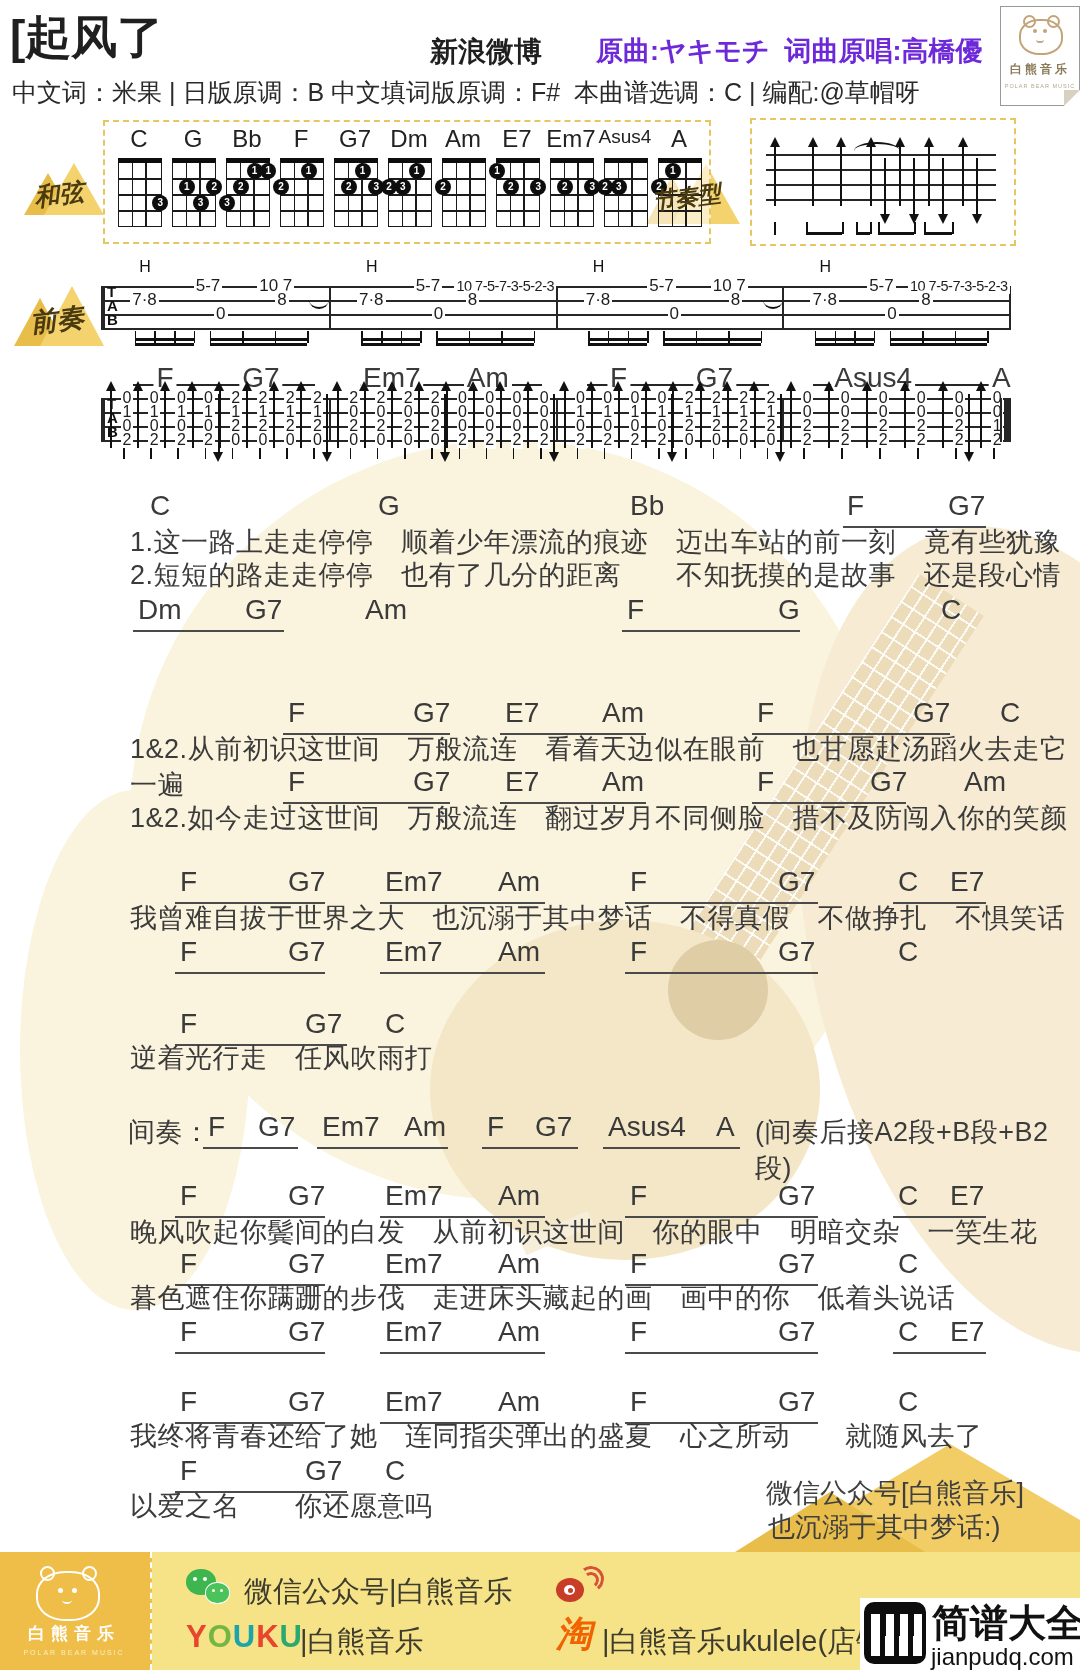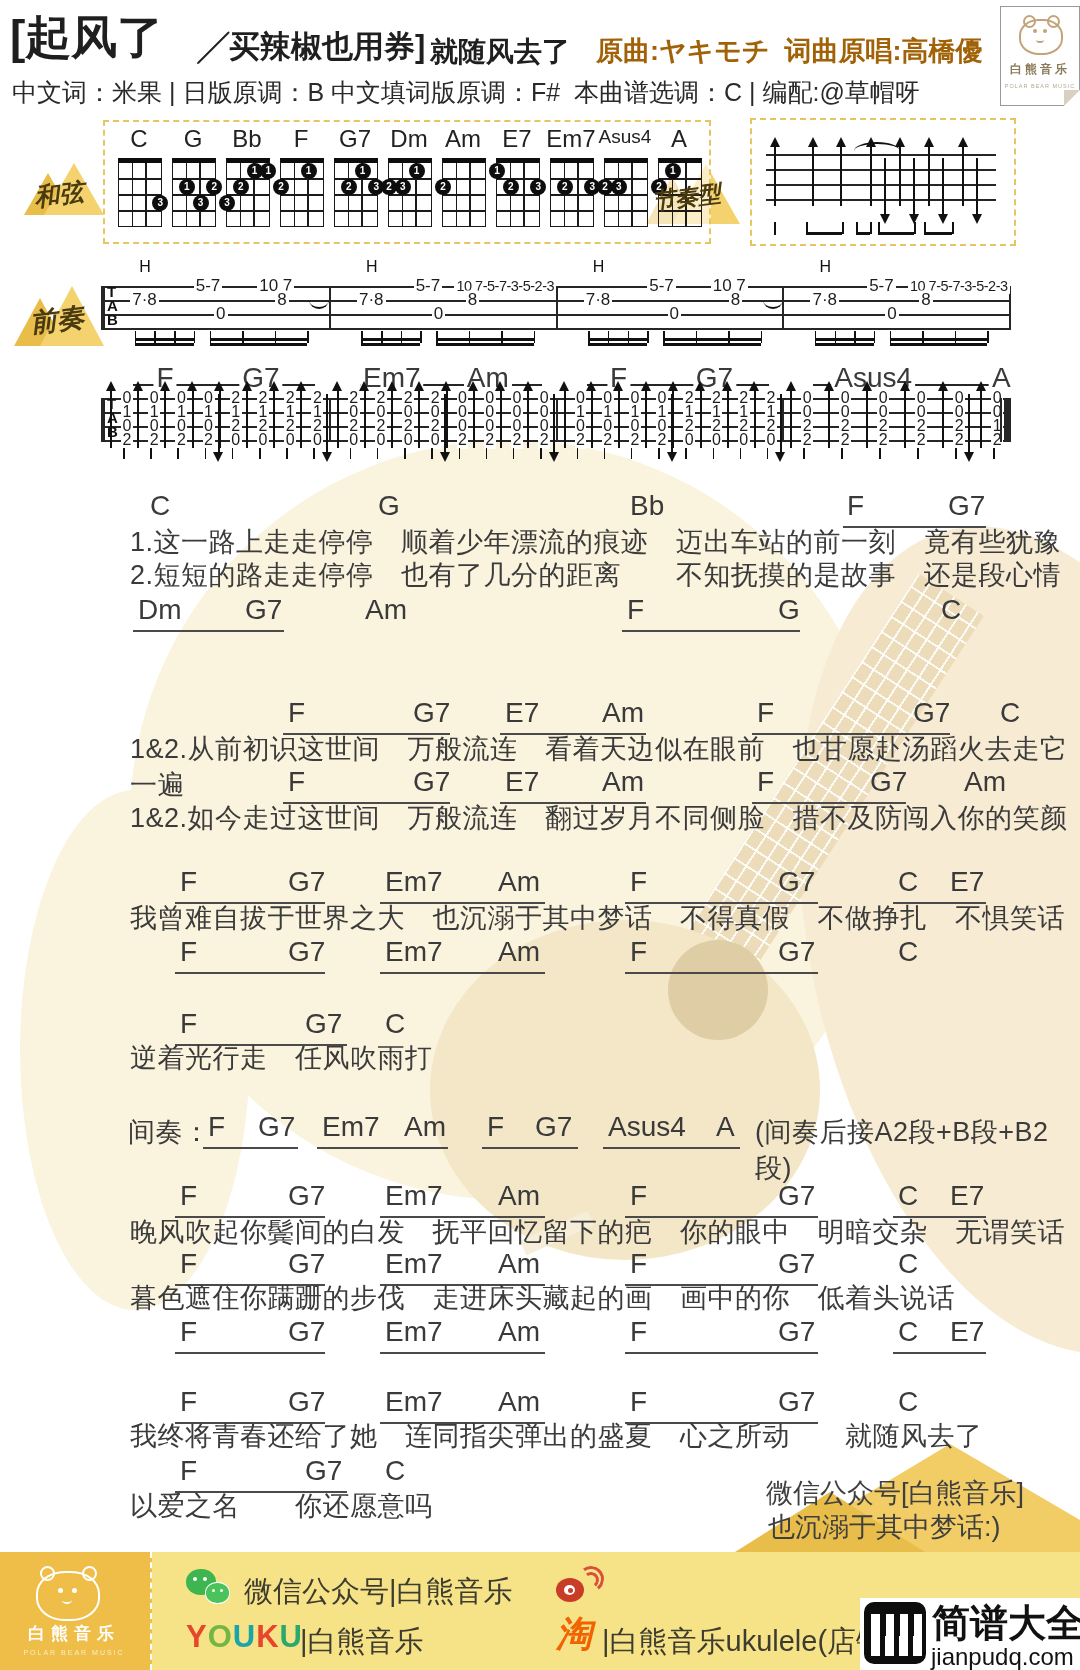--- a/index.html
+++ b/index.html
@@ -37,21 +37,21 @@
   .tri{position:absolute;width:0;height:0;}
   .mlabel{position:absolute;font-weight:bold;font-style:italic;color:#4a3a10;transform:rotate(-7deg);z-index:3;}
   
   .crow{position:absolute;font-size:28px;color:#3a3a3a;}
   .lyr{position:absolute;font-size:27px;color:#3b3b3b;letter-spacing:.5px;z-index:2;}
   .ul{position:absolute;height:2px;background:#4a4a4a;z-index:2;}
   
   .h-big{font-size:46px;font-weight:bold;color:#1f1f1f;}
   .h-mid{font-size:31px;font-weight:bold;color:#1f1f1f;}
   .h-sm{font-size:28px;font-weight:bold;color:#1f1f1f;}
-  .h-credit{font-size:27px;font-weight:bold;color:#a16207;}
+  .h-credit{font-size:27px;font-weight:bold;color:#6d28d9;}
   .h-meta{font-size:25px;color:#2a2a2a;}
   
   .logobox{position:absolute;left:1000px;top:6px;width:78px;height:98px;border:1.5px solid #999;background:#fff;z-index:3;}
   .fold{position:absolute;right:-1px;bottom:-1px;width:0;height:0;border-style:solid;border-width:0 0 16px 16px;border-color:transparent transparent #fff #d8d0c0;}
   
   .footband{position:absolute;left:0;top:1552px;width:1080px;height:118px;background:#f6e388;z-index:2;}
   .footorange{position:absolute;left:0;top:1552px;width:150px;height:118px;background:#efbe49;z-index:3;border-right:2px dashed #fff;}
   .ftext{position:absolute;font-size:29px;color:#3e3c2e;z-index:4;}
   .wm{position:absolute;left:860px;top:1598px;width:220px;height:72px;background:#fff;z-index:5;}
   .bear-line{position:absolute;border:2.5px solid #fff;background:transparent;}
@@ -66,22 +66,21 @@
   <div class="decor" style="left:810px;top:520px;width:460px;height:840px;border-radius:50%;background:#f7ecd3;transform:rotate(-12deg);"></div>
   <div class="decor" style="left:795px;top:560px;width:78px;height:430px;transform:rotate(33deg);
               background:repeating-linear-gradient(90deg,rgba(255,255,255,.85) 0 2px,transparent 2px 14px),
                          repeating-linear-gradient(0deg,rgba(255,255,255,.85) 0 2px,transparent 2px 18px),#ecdcb9;"></div>
   <div class="decor" style="left:430px;top:920px;width:390px;height:340px;border-radius:50%;background:#f3e7c8;"></div>
   <div class="decor" style="left:668px;top:940px;width:100px;height:100px;border-radius:50%;background:#decda5;"></div>
   <div class="decor" style="left:520px;top:1225px;width:74px;height:16px;background:#f6eed9;transform:rotate(-24deg);"></div>
   <div class="decor" style="left:20px;top:790px;width:230px;height:520px;border-radius:50%;background:#faf3de;"></div>
 
   <span class="abs h-big z2" style="left:10px;top:12px;">[起风了</span>
-  <span class="abs h-mid z2" style="left:198px;top:30px;">╱买辣椒也用券]</span>
-  <span class="abs h-sm z2" style="left:430px;top:36px;">就随风去了</span>
+  <span class="abs h-sm z2" style="left:430px;top:36px;">新浪微博</span>
   <span class="abs h-credit z2" style="left:596px;top:36px;">原曲:ヤキモチ  词曲原唱:高橋優</span>
   <span class="abs h-meta z2" style="left:12px;top:78px;">中文词：米果 | 日版原调：B 中文填词版原调：F#  本曲谱选调：C | 编配:@草帽呀</span>
 
   <div class="logobox">
     <span>
       <span class="bear-brown" style="left:22px;top:8px;width:9px;height:9px;border-radius:50%;"></span>
       <span class="bear-brown" style="left:46px;top:8px;width:9px;height:9px;border-radius:50%;"></span>
       <span class="bear-brown" style="left:18px;top:12px;width:40px;height:32px;border-radius:45%;"></span>
       <span class="abs" style="left:32px;top:22px;width:4px;height:4px;border-radius:50%;background:#c3a478;"></span>
       <span class="abs" style="left:42px;top:22px;width:4px;height:4px;border-radius:50%;background:#c3a478;"></span>
@@ -438,21 +437,21 @@
     <span class="crow z2" style="left: 385px; top: 1180px;">Em7</span>
     <span class="crow z2" style="left: 498px; top: 1180px;">Am</span>
     <span class="crow z2" style="left: 630px; top: 1180px;">F</span>
     <span class="crow z2" style="left: 778px; top: 1180px;">G7</span>
     <span class="crow z2" style="left: 898px; top: 1180px;">C</span>
     <span class="crow z2" style="left: 950px; top: 1180px;">E7</span>
     <span class="ul" style="left: 175px; top: 1216px; width: 150px;"></span>
     <span class="ul" style="left: 380px; top: 1216px; width: 165px;"></span>
     <span class="ul" style="left: 625px; top: 1216px; width: 193px;"></span>
     <span class="ul" style="left: 893px; top: 1216px; width: 93px;"></span>
-    <span class="lyr" style="left: 130px; top: 1214px;">晚风吹起你鬓间的白发　抚平回忆留下的疤　你的眼中　明暗交杂　无谓笑话</span>
+    <span class="lyr" style="left: 130px; top: 1214px;">晚风吹起你鬓间的白发　从前初识这世间　你的眼中　明暗交杂　一笑生花</span>
     <span class="crow z2" style="left: 180px; top: 1248px;">F</span>
     <span class="crow z2" style="left: 288px; top: 1248px;">G7</span>
     <span class="crow z2" style="left: 385px; top: 1248px;">Em7</span>
     <span class="crow z2" style="left: 498px; top: 1248px;">Am</span>
     <span class="crow z2" style="left: 630px; top: 1248px;">F</span>
     <span class="crow z2" style="left: 778px; top: 1248px;">G7</span>
     <span class="crow z2" style="left: 898px; top: 1248px;">C</span>
     <span class="ul" style="left: 175px; top: 1284px; width: 150px;"></span>
     <span class="ul" style="left: 380px; top: 1284px; width: 165px;"></span>
     <span class="ul" style="left: 625px; top: 1284px; width: 193px;"></span>

